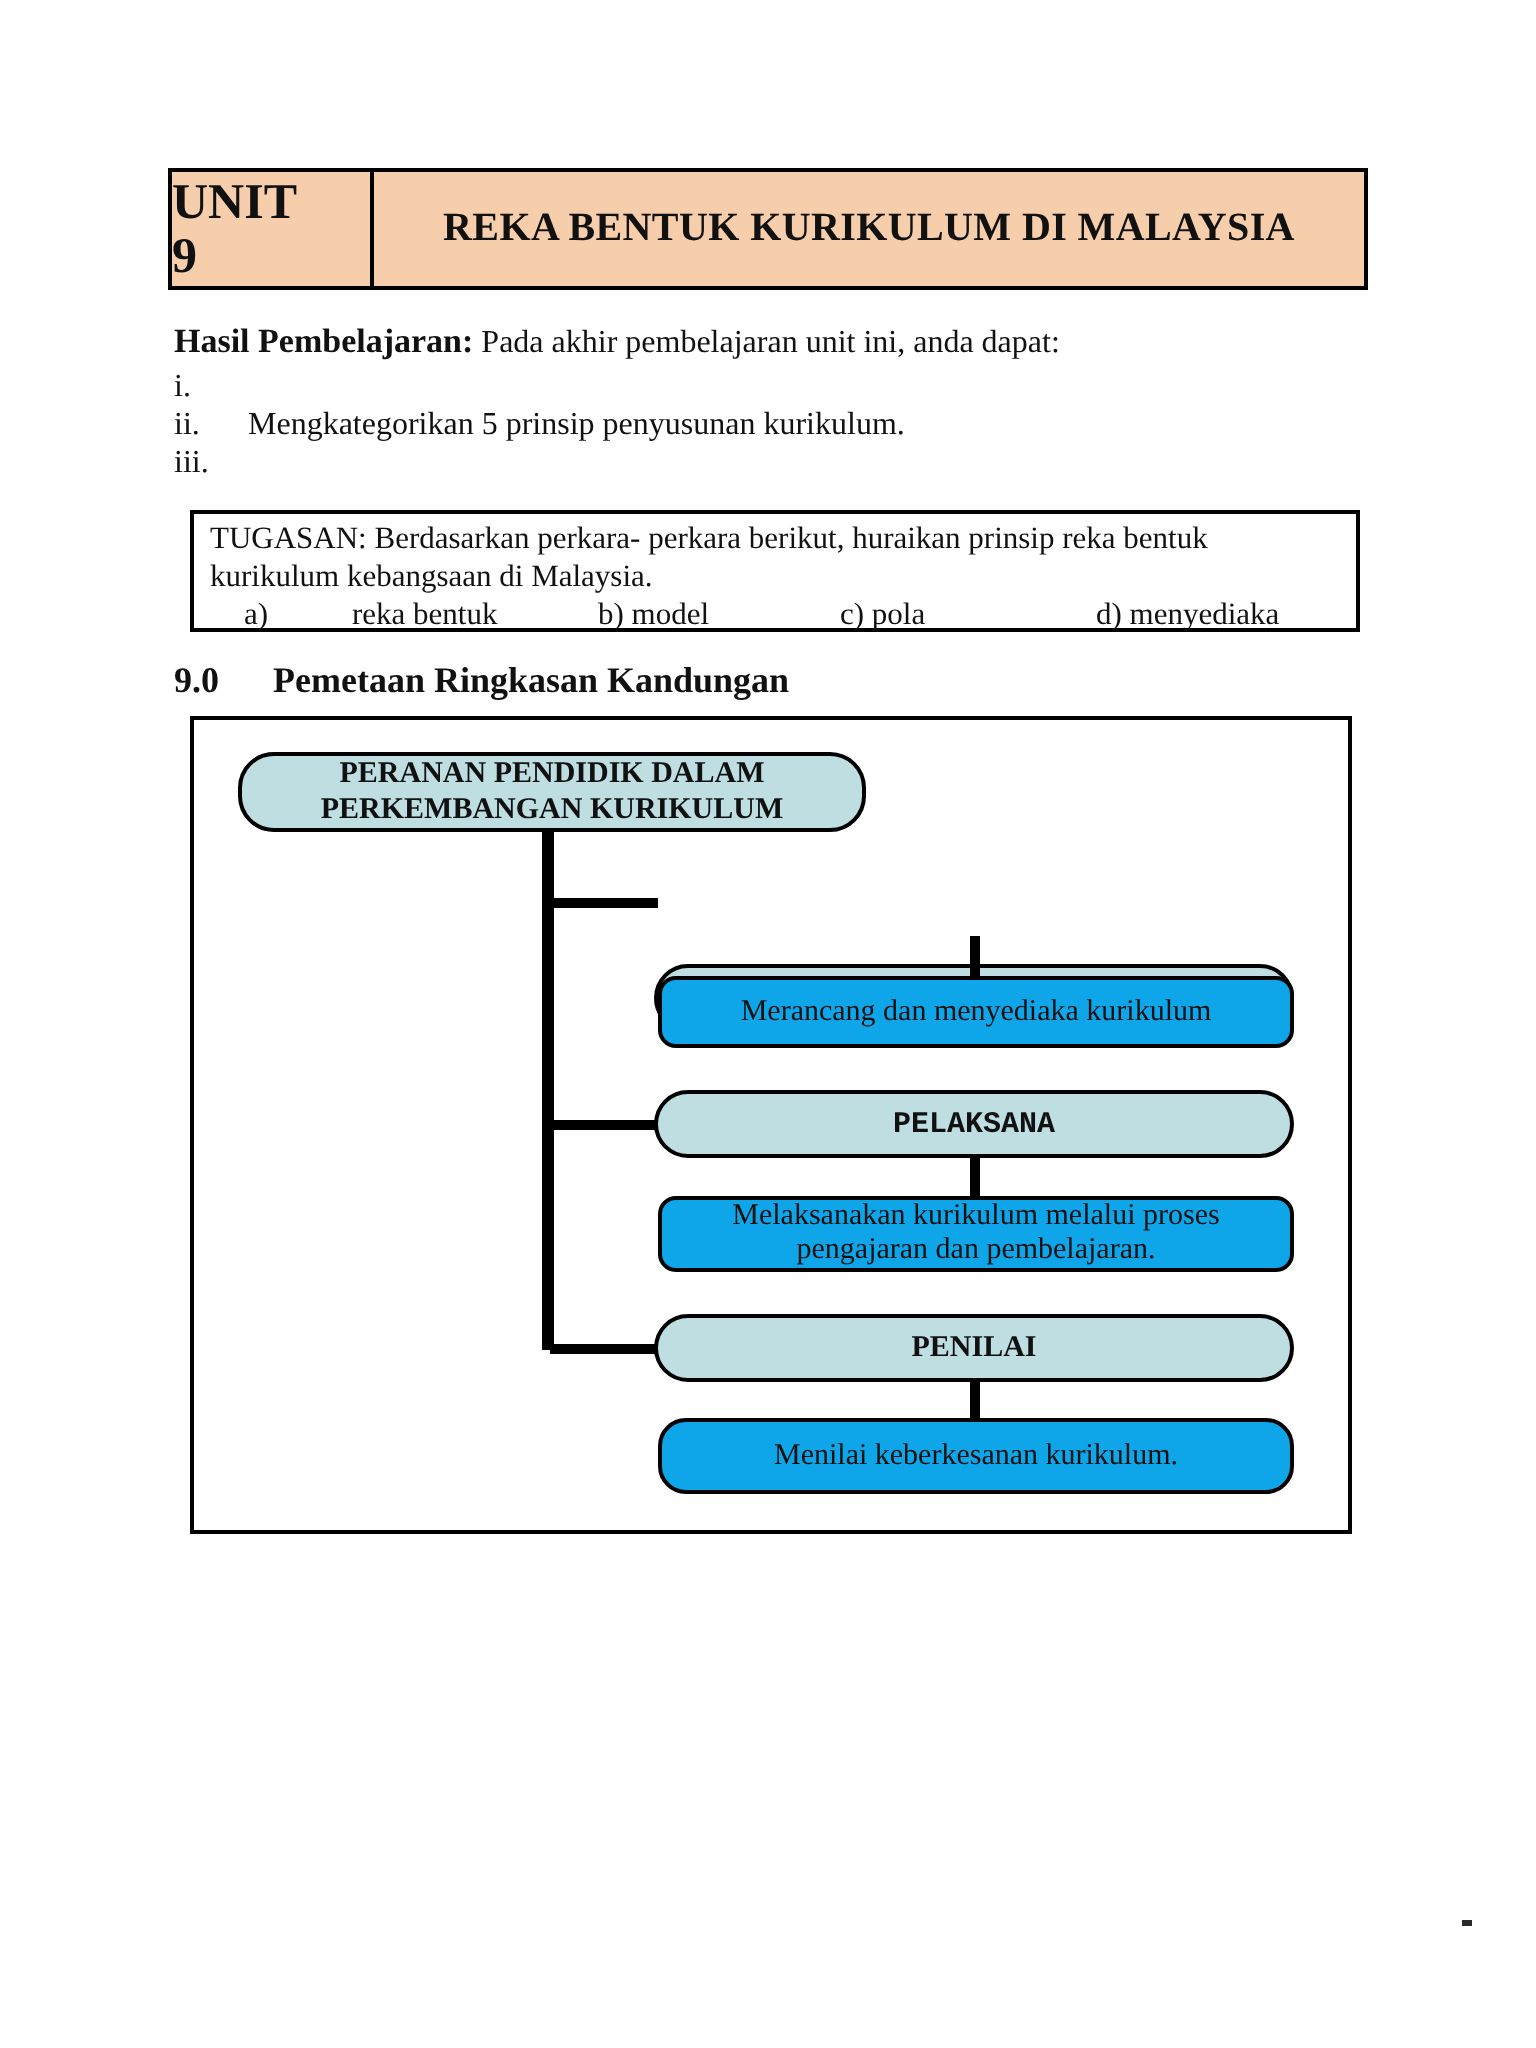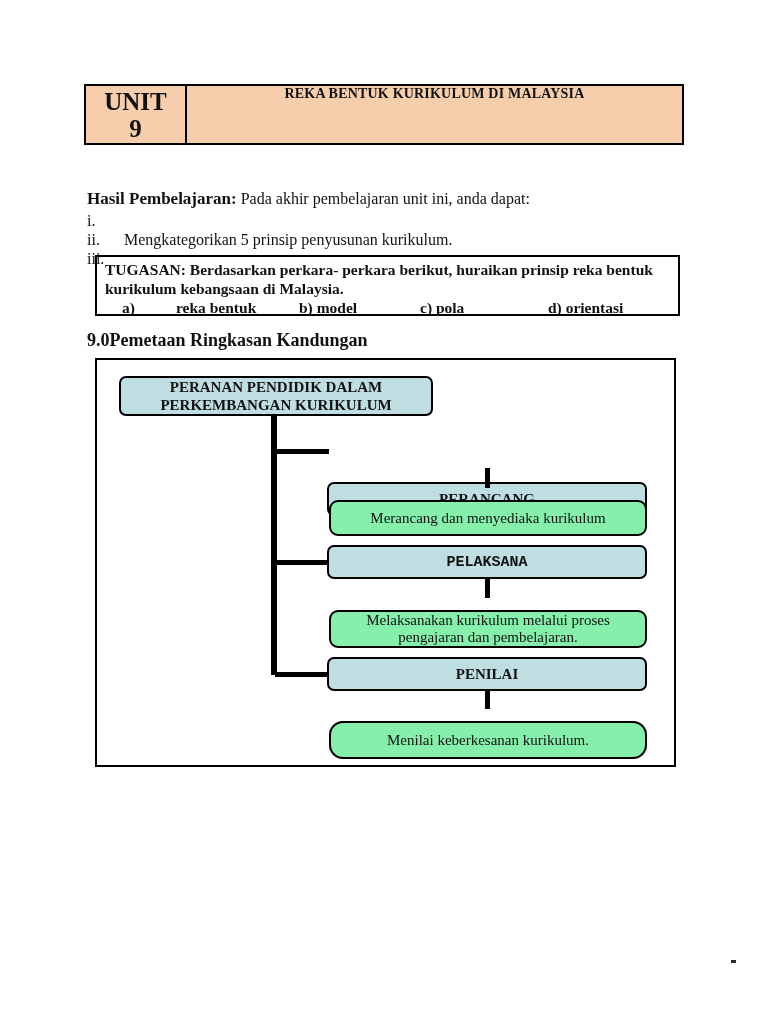--- a/index.html
+++ b/index.html
@@ -20,79 +20,79 @@
     left: 84px; top: 84px;
     width: 600px; height: 61px;
     display: flex;
     background: var(--header-bg, #F6CEAC);
     border: 2px solid #000;
   }
   .unit-cell {
     width: 101px;
     border-right: 2px solid #000;
     display: flex; flex-direction: column;
-    align-items: center; justify-content: center;
+    align-items: flex-start; justify-content: center;
     font-weight: bold; font-size: 25px; line-height: 1.08;
   }
   .title-cell {
     flex: 1;
-    display: flex; justify-content: center;
-    font-weight: bold; font-size: 14px;
+    display: flex; align-items: center; justify-content: center;
+    font-weight: bold; font-size: 20px;
     letter-spacing: 0.2px;
     border-radius: 27px;
   }
 
   
   .objectives {
     position: absolute;
     left: 87px; top: 161px;
     width: 600px;
     font-size: 16px; line-height: 19px;
   }
-  .obj-heading { margin-bottom: 3px; margin-top: 28px; }
+  .obj-heading { margin-bottom: 3px; }
   .obj-heading b { font-size: 17px; }
   .obj-item { display: flex; }
   .obj-num { width: 37px; flex: none; }
 
   
   .task-box {
     position: absolute;
     left: 95px; top: 255px;
     width: 585px; height: 61px;
     border: 2px solid #000;
-    font-weight: bold; font-size: 15.5px; line-height: 19px;
+    font-weight: normal; font-size: 15.5px; line-height: 19px;
     padding: 3px 8px;
   }
   .task-options { position: relative; height: 19px; }
   .task-options span { position: absolute; top: 0; white-space: nowrap; }
   .opt-0 { left: 17px; }
   .opt-1 { left: 71px; }
   .opt-2 { left: 194px; }
   .opt-3 { left: 315px; }
   .opt-4 { left: 443px; }
 
   
   .section-heading {
     position: absolute;
     left: 87px; top: 330px;
     font-weight: bold; font-size: 18px;
   }
-  .section-number { display: inline-block; }
+  .section-number { display: inline-block; margin-right: 27px; }
 
   
   .diagram {
     position: absolute;
     left: 95px; top: 358px;
     width: 581px; height: 409px;
     border: 2px solid #000;
   }
   .node {
     position: absolute;
     border: 2px solid #000;
-    border-radius: 7px;
+    border-radius: 18px;
     text-align: center;
     font-size: 15px;
   }
   .root-node {
     left: 22px; top: 16px;
     width: 314px; height: 40px;
     background: var(--node-bg, #BEDEE2);
     font-weight: bold; line-height: 18px;
     display: flex; flex-direction: column; justify-content: center;
   }
@@ -100,26 +100,25 @@
     left: 230px; width: 320px; height: 34px;
     background: var(--node-bg, #BEDEE2);
     font-weight: bold;
     display: flex; align-items: center; justify-content: center;
   }
   .role-0 { top: 74px; margin-top: 48px; }
   .role-1 { top: 185px; font-family: Liberation Mono, monospace; }
   .role-2 { top: 297px; }
   .desc-node {
     left: 232px; width: 318px;
-    background: #86efac;
+    background: #0ea5e9;
     border-radius: 9px;
     line-height: 17px;
     display: flex; align-items: center; justify-content: center;
     padding: 0 14px;
-    margin-top: 12px;
   }
   .desc-0 { top: 128px; height: 36px; }
   .desc-1 { top: 238px; height: 38px; }
   .desc-2 { top: 349px; height: 38px; border-radius: 14px; }
 
   .line { position: absolute; background: #000; }
   .trunk { left: 174px; top: 54px; width: 6px; height: 261px; }
   .branch { left: 178px; width: 54px; height: 5px; }
   .branch-0 { top: 89px; }
   .branch-1 { top: 200px; }
@@ -168,21 +167,21 @@
   </div>
 
   <div class="task-box">
     <div>TUGASAN: Berdasarkan perkara- perkara berikut, huraikan prinsip reka bentuk</div>
     <div>kurikulum kebangsaan di Malaysia.</div>
     <div class="task-options">
       <span class="opt-0">a)</span>
       <span class="opt-1">reka bentuk</span>
       <span class="opt-2">b) model</span>
       <span class="opt-3">c) pola</span>
-      <span class="opt-4">d) orientasi</span>
+      <span class="opt-4">d) menyediaka</span>
     </div>
   </div>
 
   <div class="section-heading">
     <span class="section-number">9.0</span><span>Pemetaan Ringkasan Kandungan</span>
   </div>
 
   <div class="diagram">
     <div class="node root-node">
       <div>PERANAN PENDIDIK DALAM</div>

